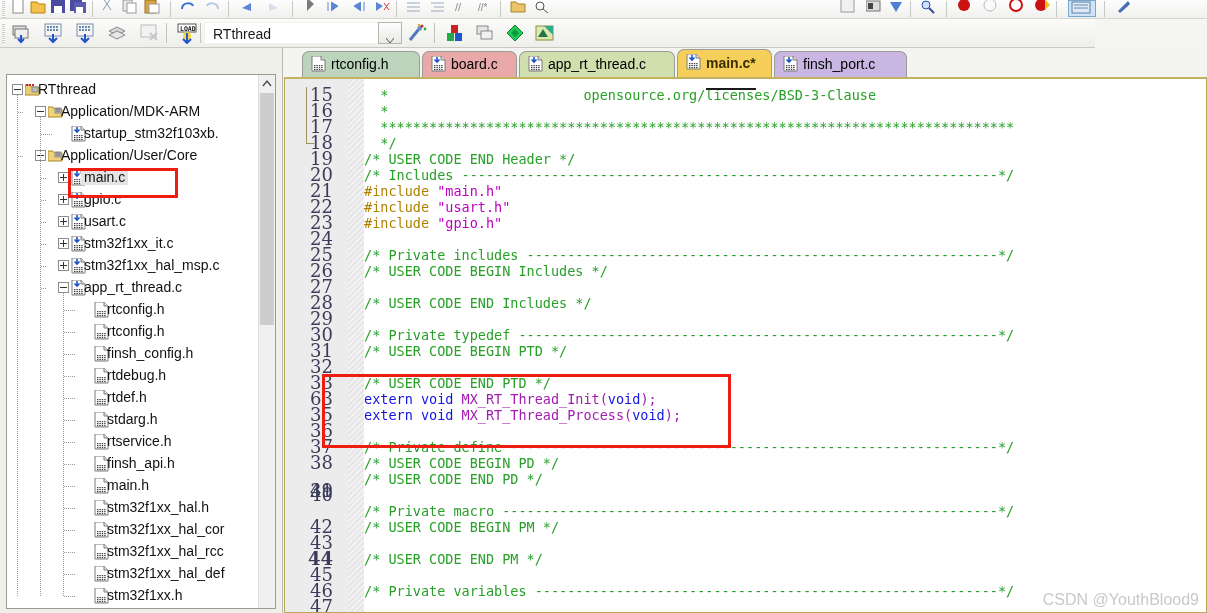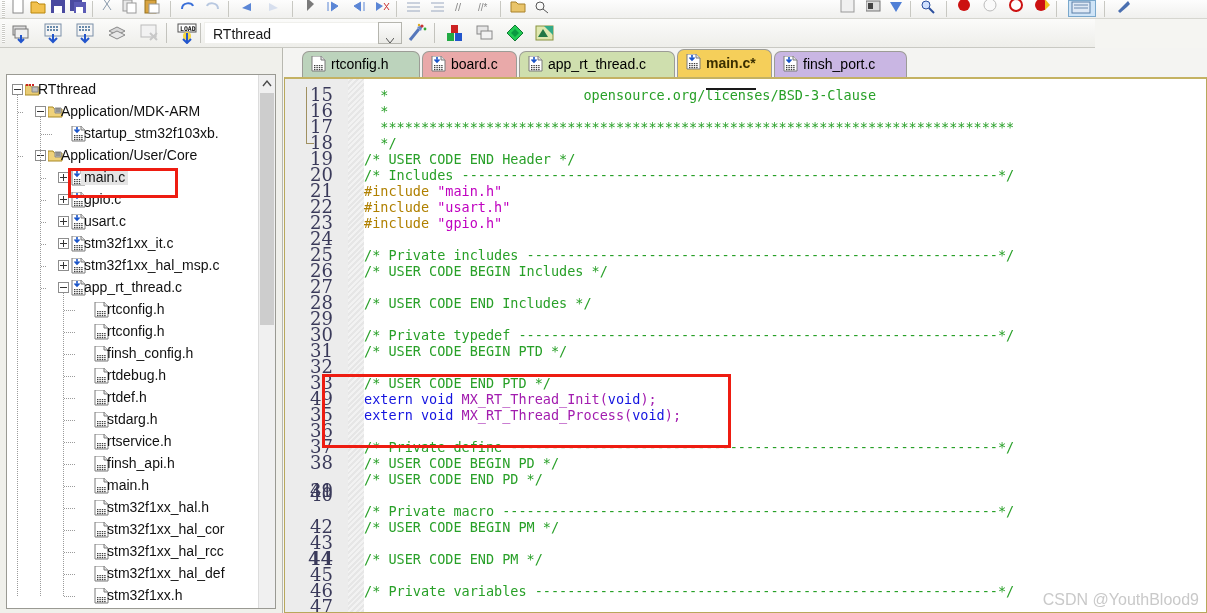--- a/index.html
+++ b/index.html
@@ -1123,21 +1123,21 @@
           <div class="lnum" style="top: 152px;">24</div>
           <div class="lnum" style="top: 168px;">25</div>
           <div class="lnum" style="top: 184px;">26</div>
           <div class="lnum" style="top: 200px;">27</div>
           <div class="lnum" style="top: 216px;">28</div>
           <div class="lnum" style="top: 232px;">29</div>
           <div class="lnum" style="top: 248px;">30</div>
           <div class="lnum" style="top: 264px;">31</div>
           <div class="lnum" style="top: 280px;">32</div>
           <div class="lnum" style="top: 296px;">33</div>
-          <div class="lnum" style="top: 312px;">49</div>
+          <div class="lnum" style="top: 312px;">63</div>
           <div class="lnum" style="top: 328px;">35</div>
           <div class="lnum" style="top: 344px;">36</div>
           <div class="lnum" style="top: 360px;">37</div>
           <div class="lnum" style="top: 376px;">38</div>
           <div class="lnum" style="top: 392px; margin-top: 12px;">39</div>
           <div class="lnum" style="top: 408px;">40</div>
           <div class="lnum" style="top: 404px;">41</div>
           <div class="lnum" style="top: 440px;">42</div>
           <div class="lnum" style="top: 456px;">43</div>
           <div class="lnum" style="top: 472px; font-weight: bold;">44</div>

